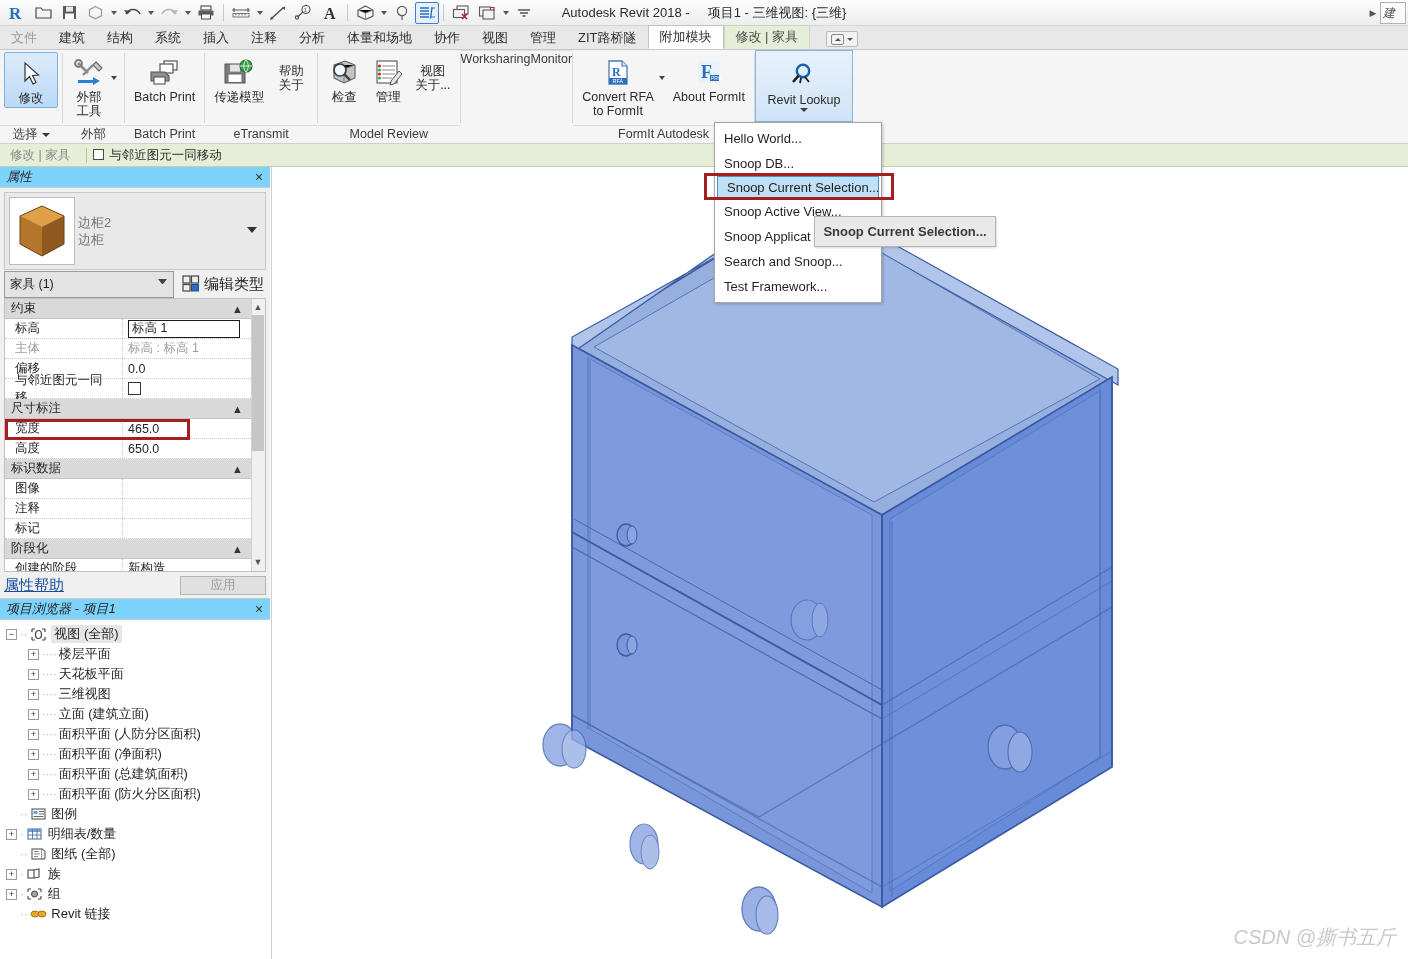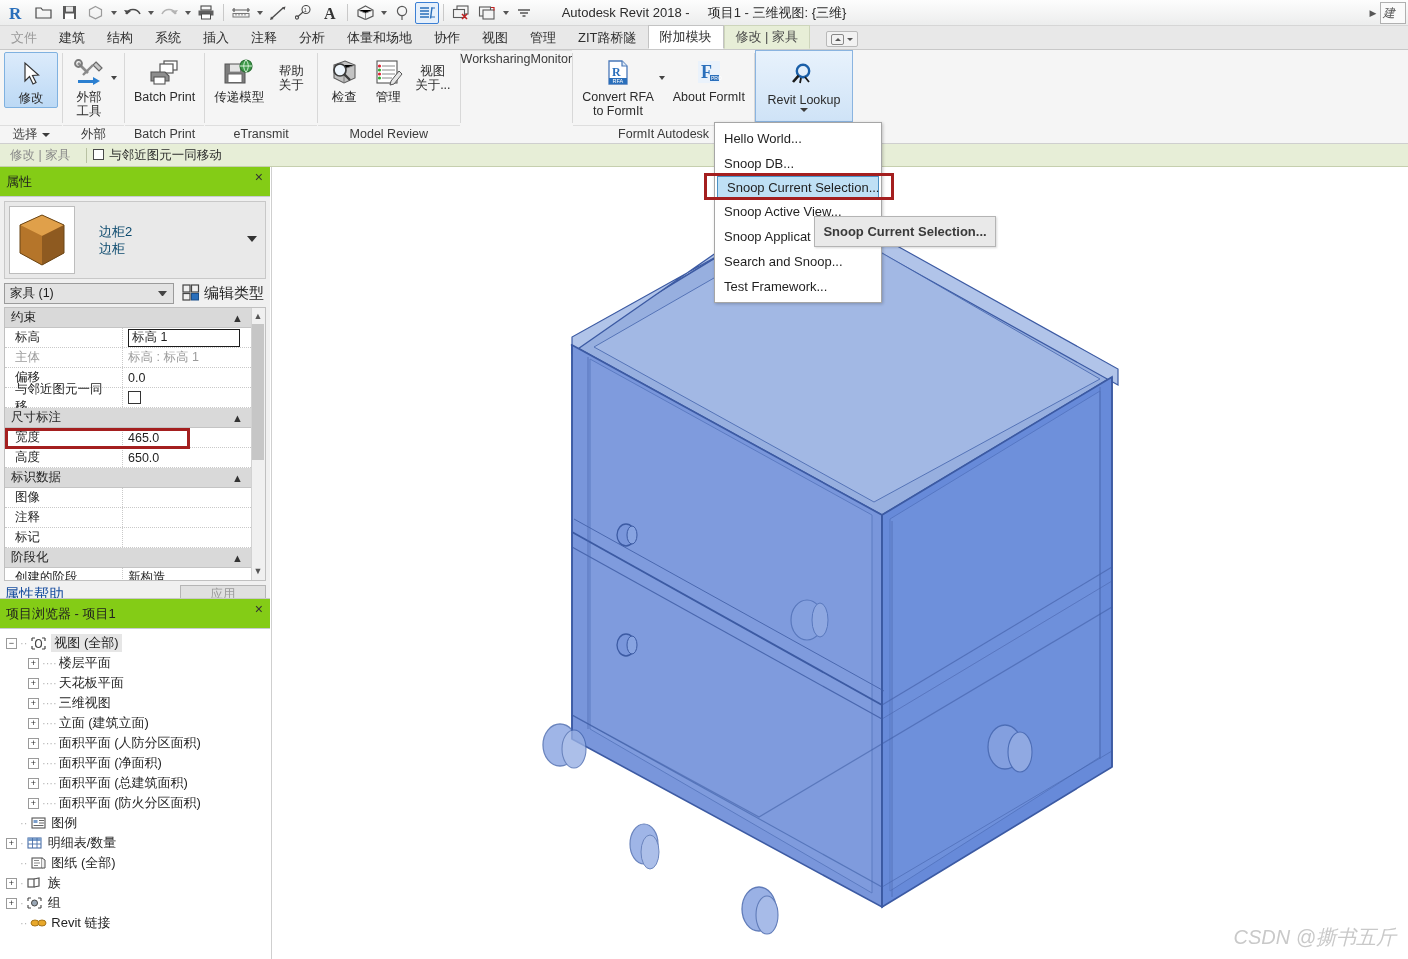--- a/index.html
+++ b/index.html
@@ -95,38 +95,39 @@
     display:flex; align-items:center; font-size:12.5px; color:#555;
   }
   .optbar .ctxlbl { padding:0 10px; color:#8a8a8a; }
   .optbar .sep { width:1px;height:15px;background:#b9c2a3;margin:0 6px;}
   .chk { width:11px;height:11px;border:1px solid #4a4a4a;background:#fff;display:inline-block;margin-right:5px;vertical-align:-1px;}
   .optbar .txt { color:#2b2b2b; }
 
   
   .leftdock{ position:absolute; left:0; top:167px; width:270px; height:792px; background:#f0f0f0; }
   .dockhdr {
-    height:30px; background:#84cc16; display:flex; align-items:center;
+    height:21px; background:#7dd3fc; display:flex; align-items:center;
     font-size:13px; color:#1f1f1f; padding-left:6px; border-bottom:1px solid #c8ccd2;
     position:relative;
+    font-style:italic;
   }
   .dockhdr .x { position:absolute; right:7px; top:2px; font-size:14px; color:#333; line-height:17px;}
 
   .propcard{
     margin:4px; background:#e9e9e9; border:1px solid #c8c8c8; height:78px;
     display:flex; align-items:center; padding:4px; position:relative;
   }
   .thumb{ width:66px;height:68px;background:#fff;border:1px solid #bdbdbd; display:flex;align-items:center;justify-content:center;}
-  .propname{ margin-left:24px; font-size:13px; color:#0c4a6e; line-height:17px;}
+  .propname{ margin-left:3px; font-size:13px; color:#737373; line-height:17px;}
   .propcard .dd{ position:absolute; right:8px; top:34px; }
   .propcard .dd::after{content:"";display:block;border-left:5px solid transparent;border-right:5px solid transparent;border-top:6px solid #333;}
 
   .typerow{ display:flex; align-items:center; margin:0 4px 3px 4px; height:21px;}
   .combo{
-    flex:0 0 170px; height:21px; background:#e3e3e3; border:1px solid #9b9b9b;
+    flex:0 0 170px; height:27px; background:#e3e3e3; border:1px solid #9b9b9b;
     font-size:12.5px; color:#1f1f1f; display:flex; align-items:center; padding-left:5px; position:relative;
   }
   .combo .cv{ position:absolute; right:6px; top:7px; width:9px;height:6px;}
   .combo .cv::after{content:"";display:block;border-left:4.5px solid transparent;border-right:4.5px solid transparent;border-top:5px solid #444;}
   .edittype{ display:flex;align-items:center; gap:4px; margin-left:8px; font-size:15px; color:#1f1f1f;}
 
   .proptable{ margin:0 4px; border:1px solid #c0c0c0; background:#fff; position:relative; height:274px; overflow:hidden;}
   .grp{ background:#d9d9d9; height:20px; display:flex;align-items:center; font-size:12.5px; color:#1f1f1f; padding-left:6px; position:relative; border-bottom:1px solid #c4c4c4;}
   .grp .chev{ position:absolute; right:22px; top:4px; font-size:11px; color:#333; }
   .prow{ height:20px; display:flex; align-items:stretch; border-bottom:1px dotted #c9c9c9; font-size:12.5px;}

